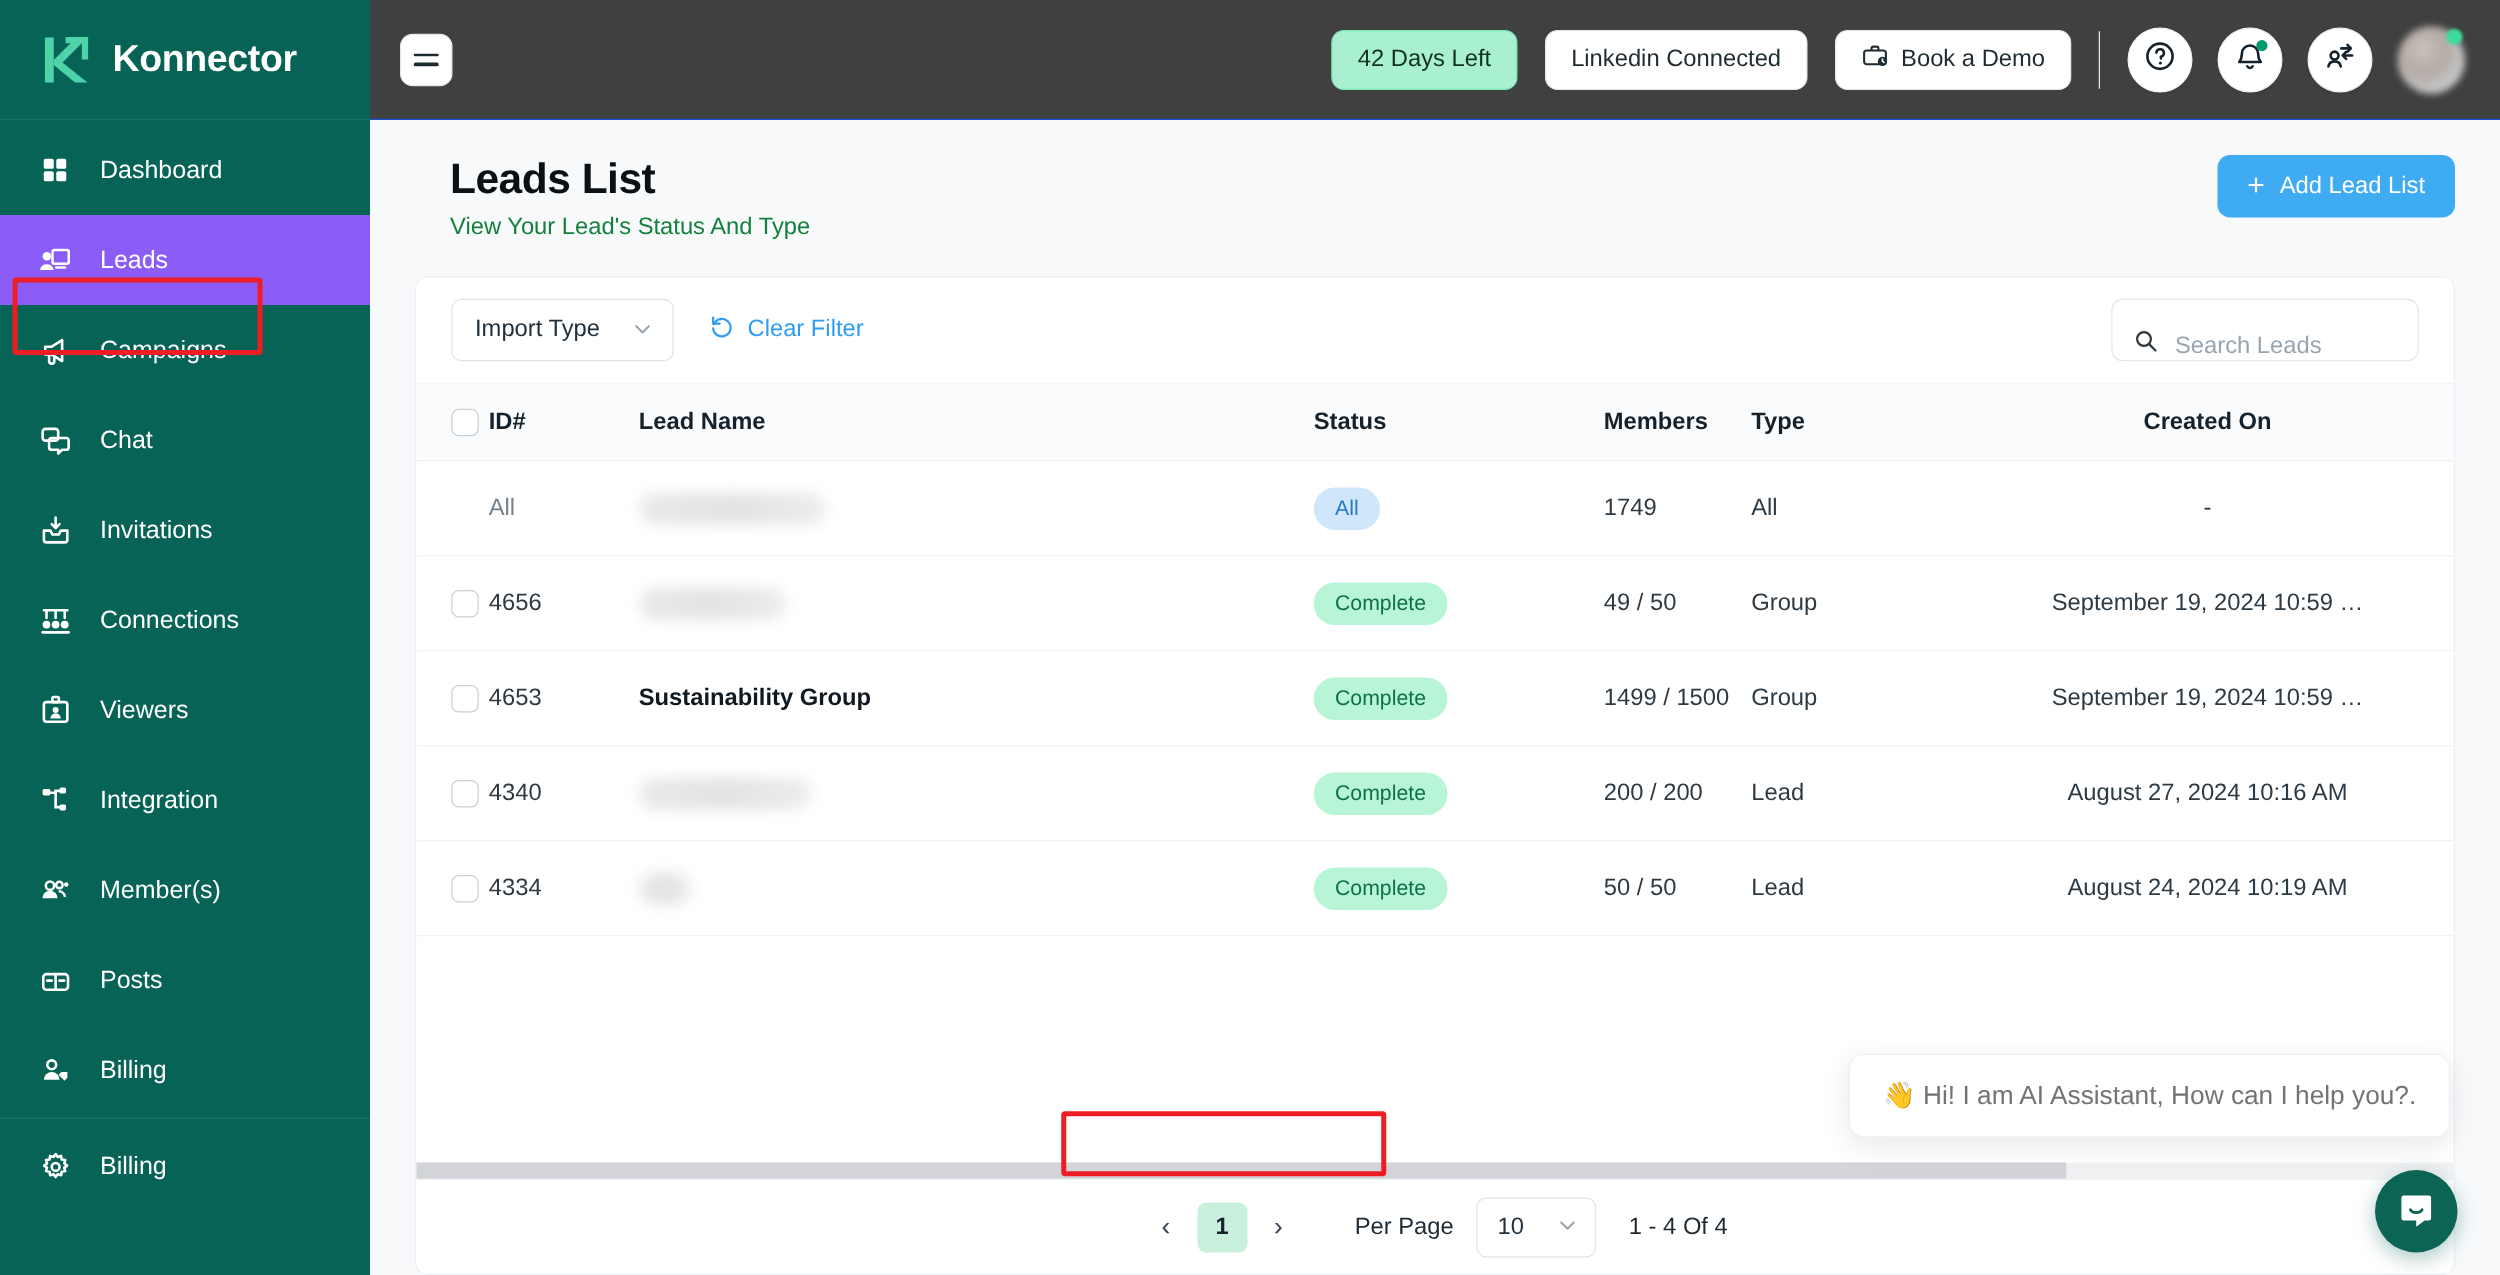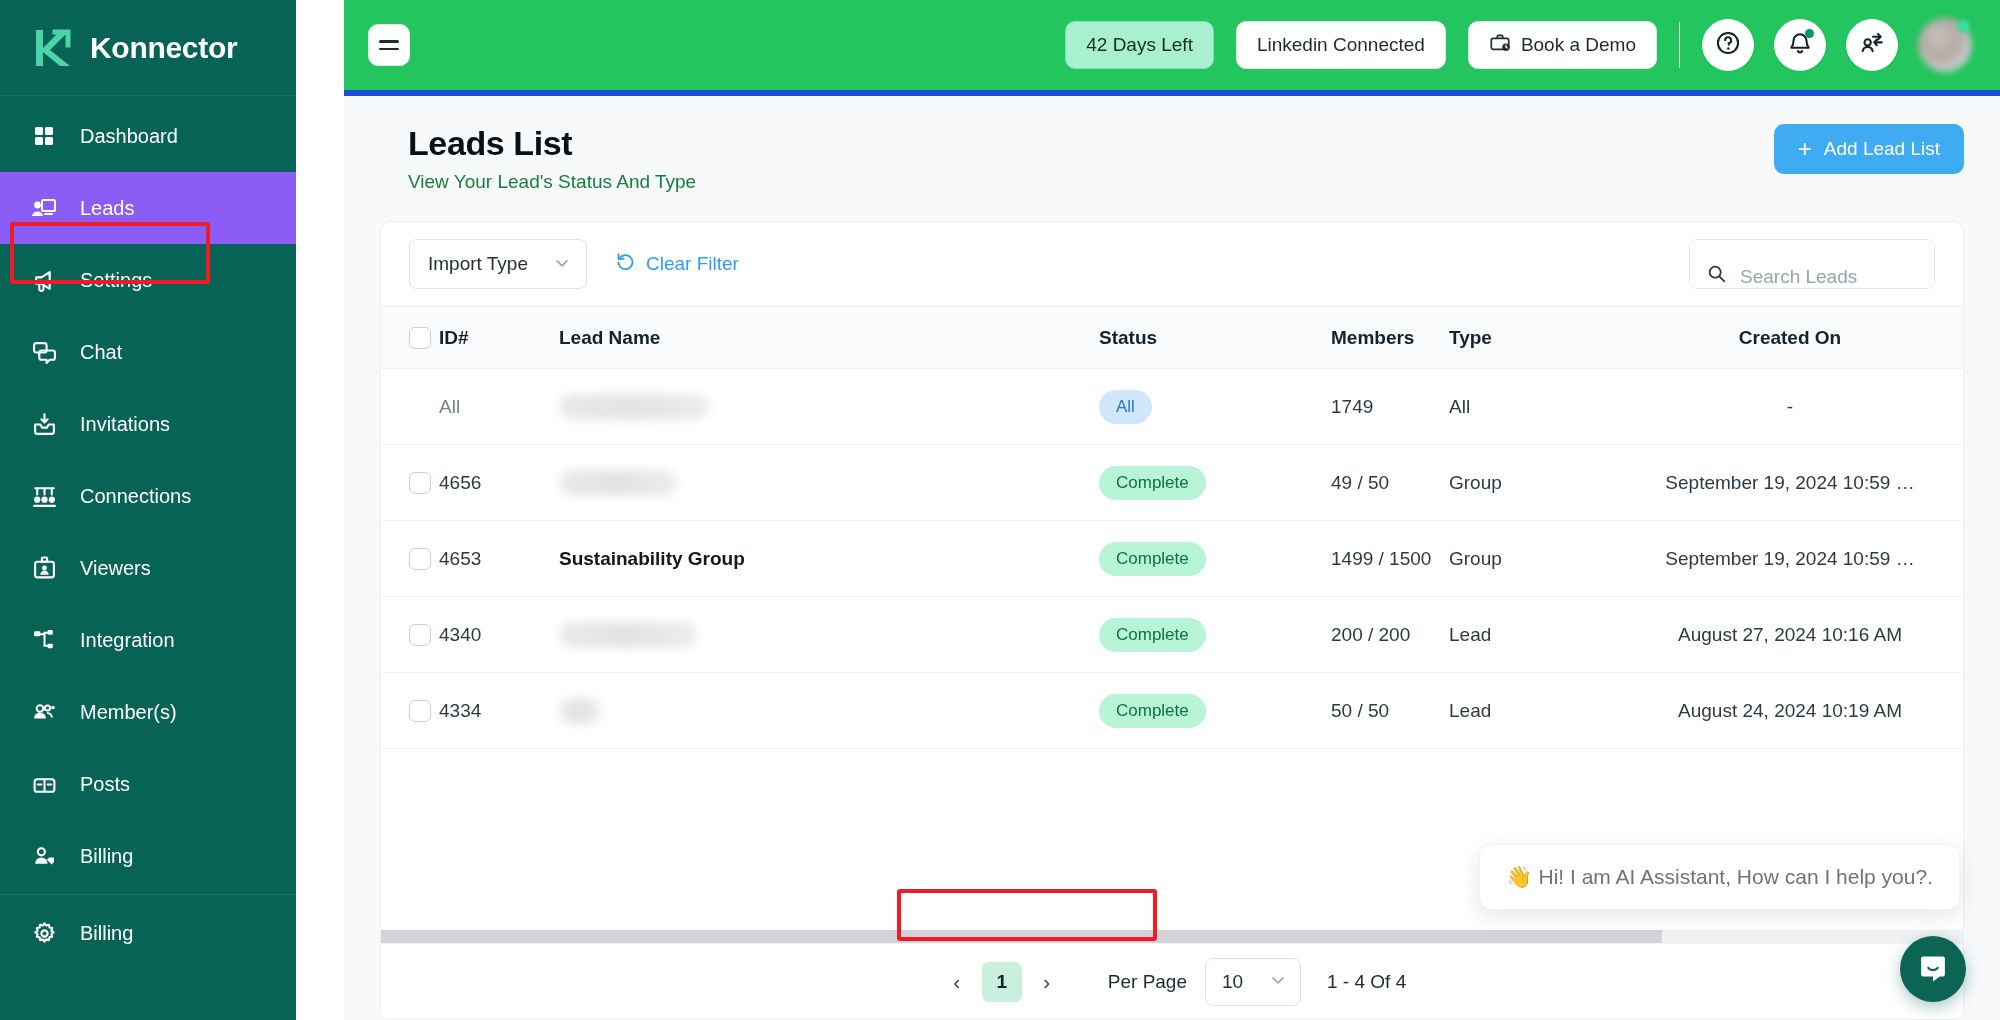--- a/index.html
+++ b/index.html
@@ -2,21 +2,21 @@
 <html><head>
 <meta charset="utf-8">
 <style>
   * { box-sizing: border-box; margin: 0; padding: 0; }
   html, body {
     width: 2000px; height: 1020px;
     font-family: "Liberation Sans", sans-serif;
     background: #ffffff;
     overflow: hidden;
   }
-  .app { position: relative; width: 2000px; height: 733px; display: flex; gap: 48px; }
+  .app { position: relative; width: 2000px; height: 733px; display: flex; }
 
   
   .sidebar {
     width: 296px; height: 1020px;
     background: #076355;
     flex: 0 0 296px;
     position: relative;
     overflow: hidden;
   }
   .brand {
@@ -62,24 +62,24 @@
     flex: 1 1 auto; height: 1020px;
     background: #f7f9fb;
     display: flex; flex-direction: column;
     position: relative;
     overflow: hidden;
   }
 
   
   .topbar {
     height: 96px; flex: 0 0 96px;
-    background: #22c55e;
+    background: #404040;
     display: flex; align-items: center;
     padding: 0 28px 0 24px;
-    border-bottom: 6px solid #1d4ed8;
+    border-bottom: 1px solid #1d4ed8;
   }
   .ham {
     width: 42px; height: 42px;
     border: 1px solid #e6e9ec; border-radius: 10px;
     background: #fff;
     display: flex; flex-direction: column; align-items: center; justify-content: center; gap: 5px;
     cursor: pointer;
   }
   .ham i { display:block; width: 20px; height: 2.5px; background: #1d2b33; border-radius: 2px; }
   .topbar-spacer { flex: 1 1 auto; }
@@ -345,21 +345,21 @@
         <span>Leads</span>
       </div>
 
       <div class="nav-item">
         <span class="ico">
           <svg viewBox="0 0 24 24" width="25" height="25">
               <path d="M4 9 h5 l8-5 v16 l-8-5 H4 z" fill="none" stroke="#fff" stroke-width="2" stroke-linejoin="round"></path>
               <path d="M7 15 v5 a2 2 0 0 0 4 0 v-4" fill="none" stroke="#fff" stroke-width="2"></path>
             </svg>
         </span>
-        <span>Settings</span>
+        <span>Campaigns</span>
       </div>
 
       <div class="nav-item">
         <span class="ico">
           <svg viewBox="0 0 24 24" width="25" height="25">
               <rect x="2" y="3" width="12" height="9" rx="2.2" fill="none" stroke="#fff" stroke-width="2"></rect>
               <path d="M9 10 h11 a2 2 0 0 1 2 2 v5 a2 2 0 0 1 -2 2 h-3 l-3 3 v-3 h-5 a2 2 0 0 1 -2 -2 v-5 a2 2 0 0 1 2 -2 z" fill="none" stroke="#fff" stroke-width="2" stroke-linejoin="round"></path>
             </svg>
         </span>
         <span>Chat</span>

